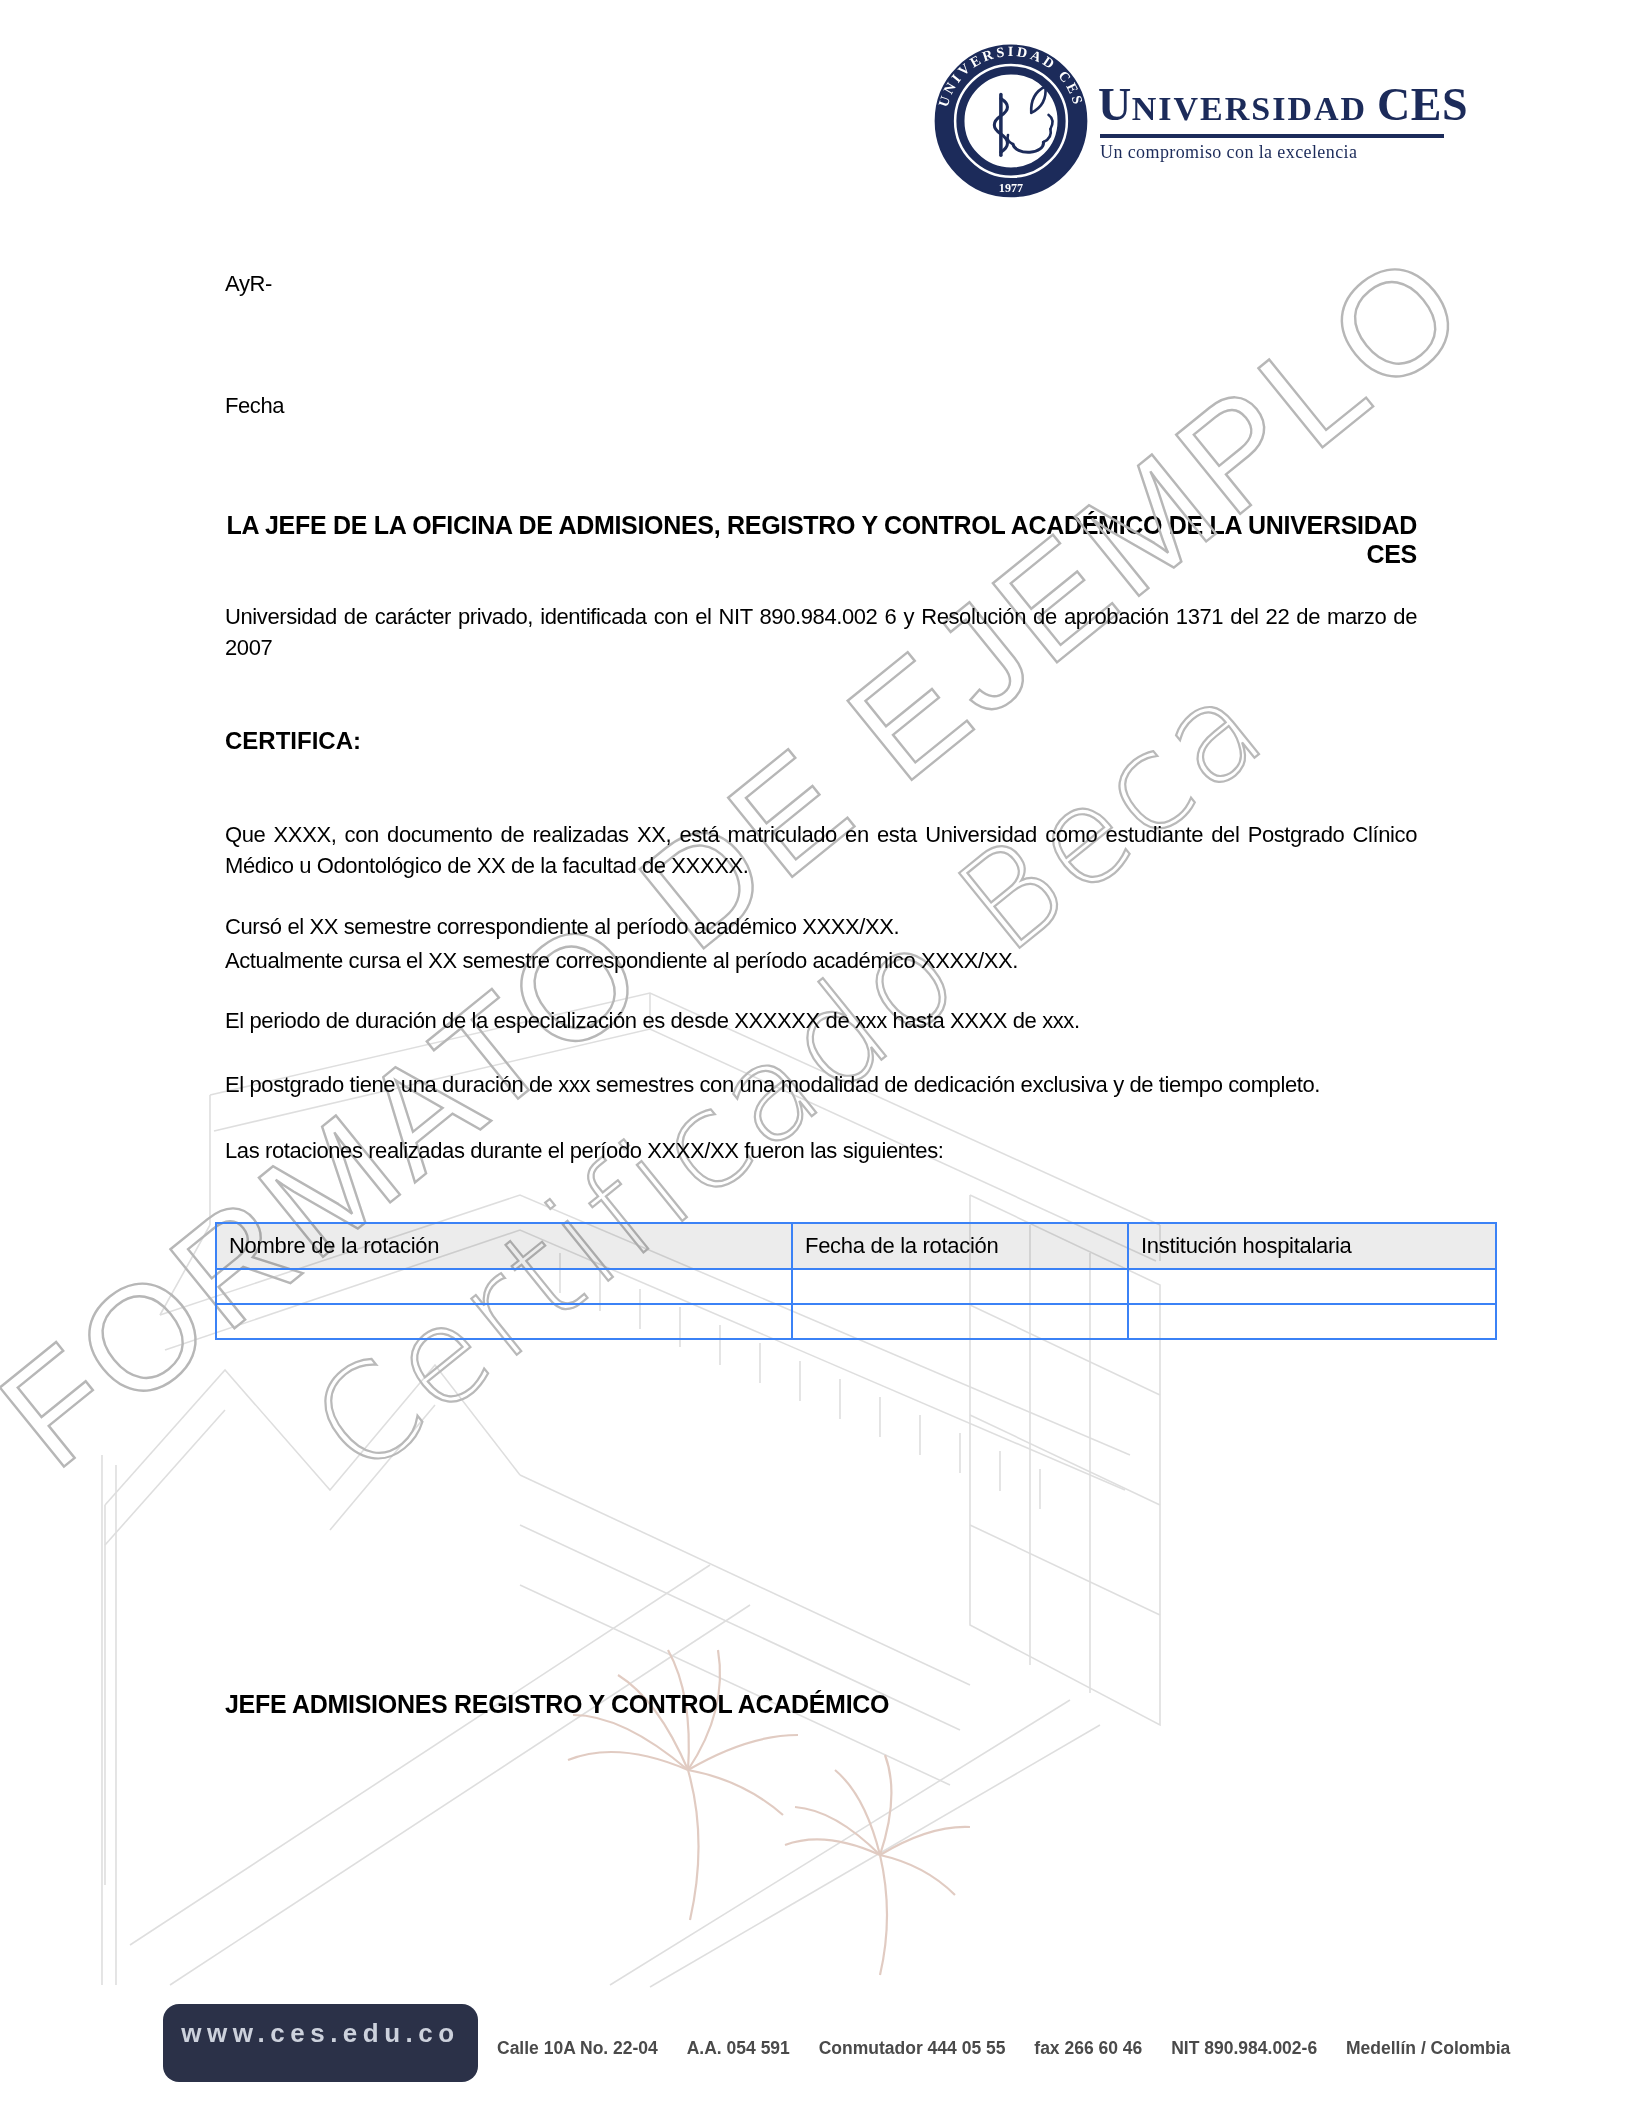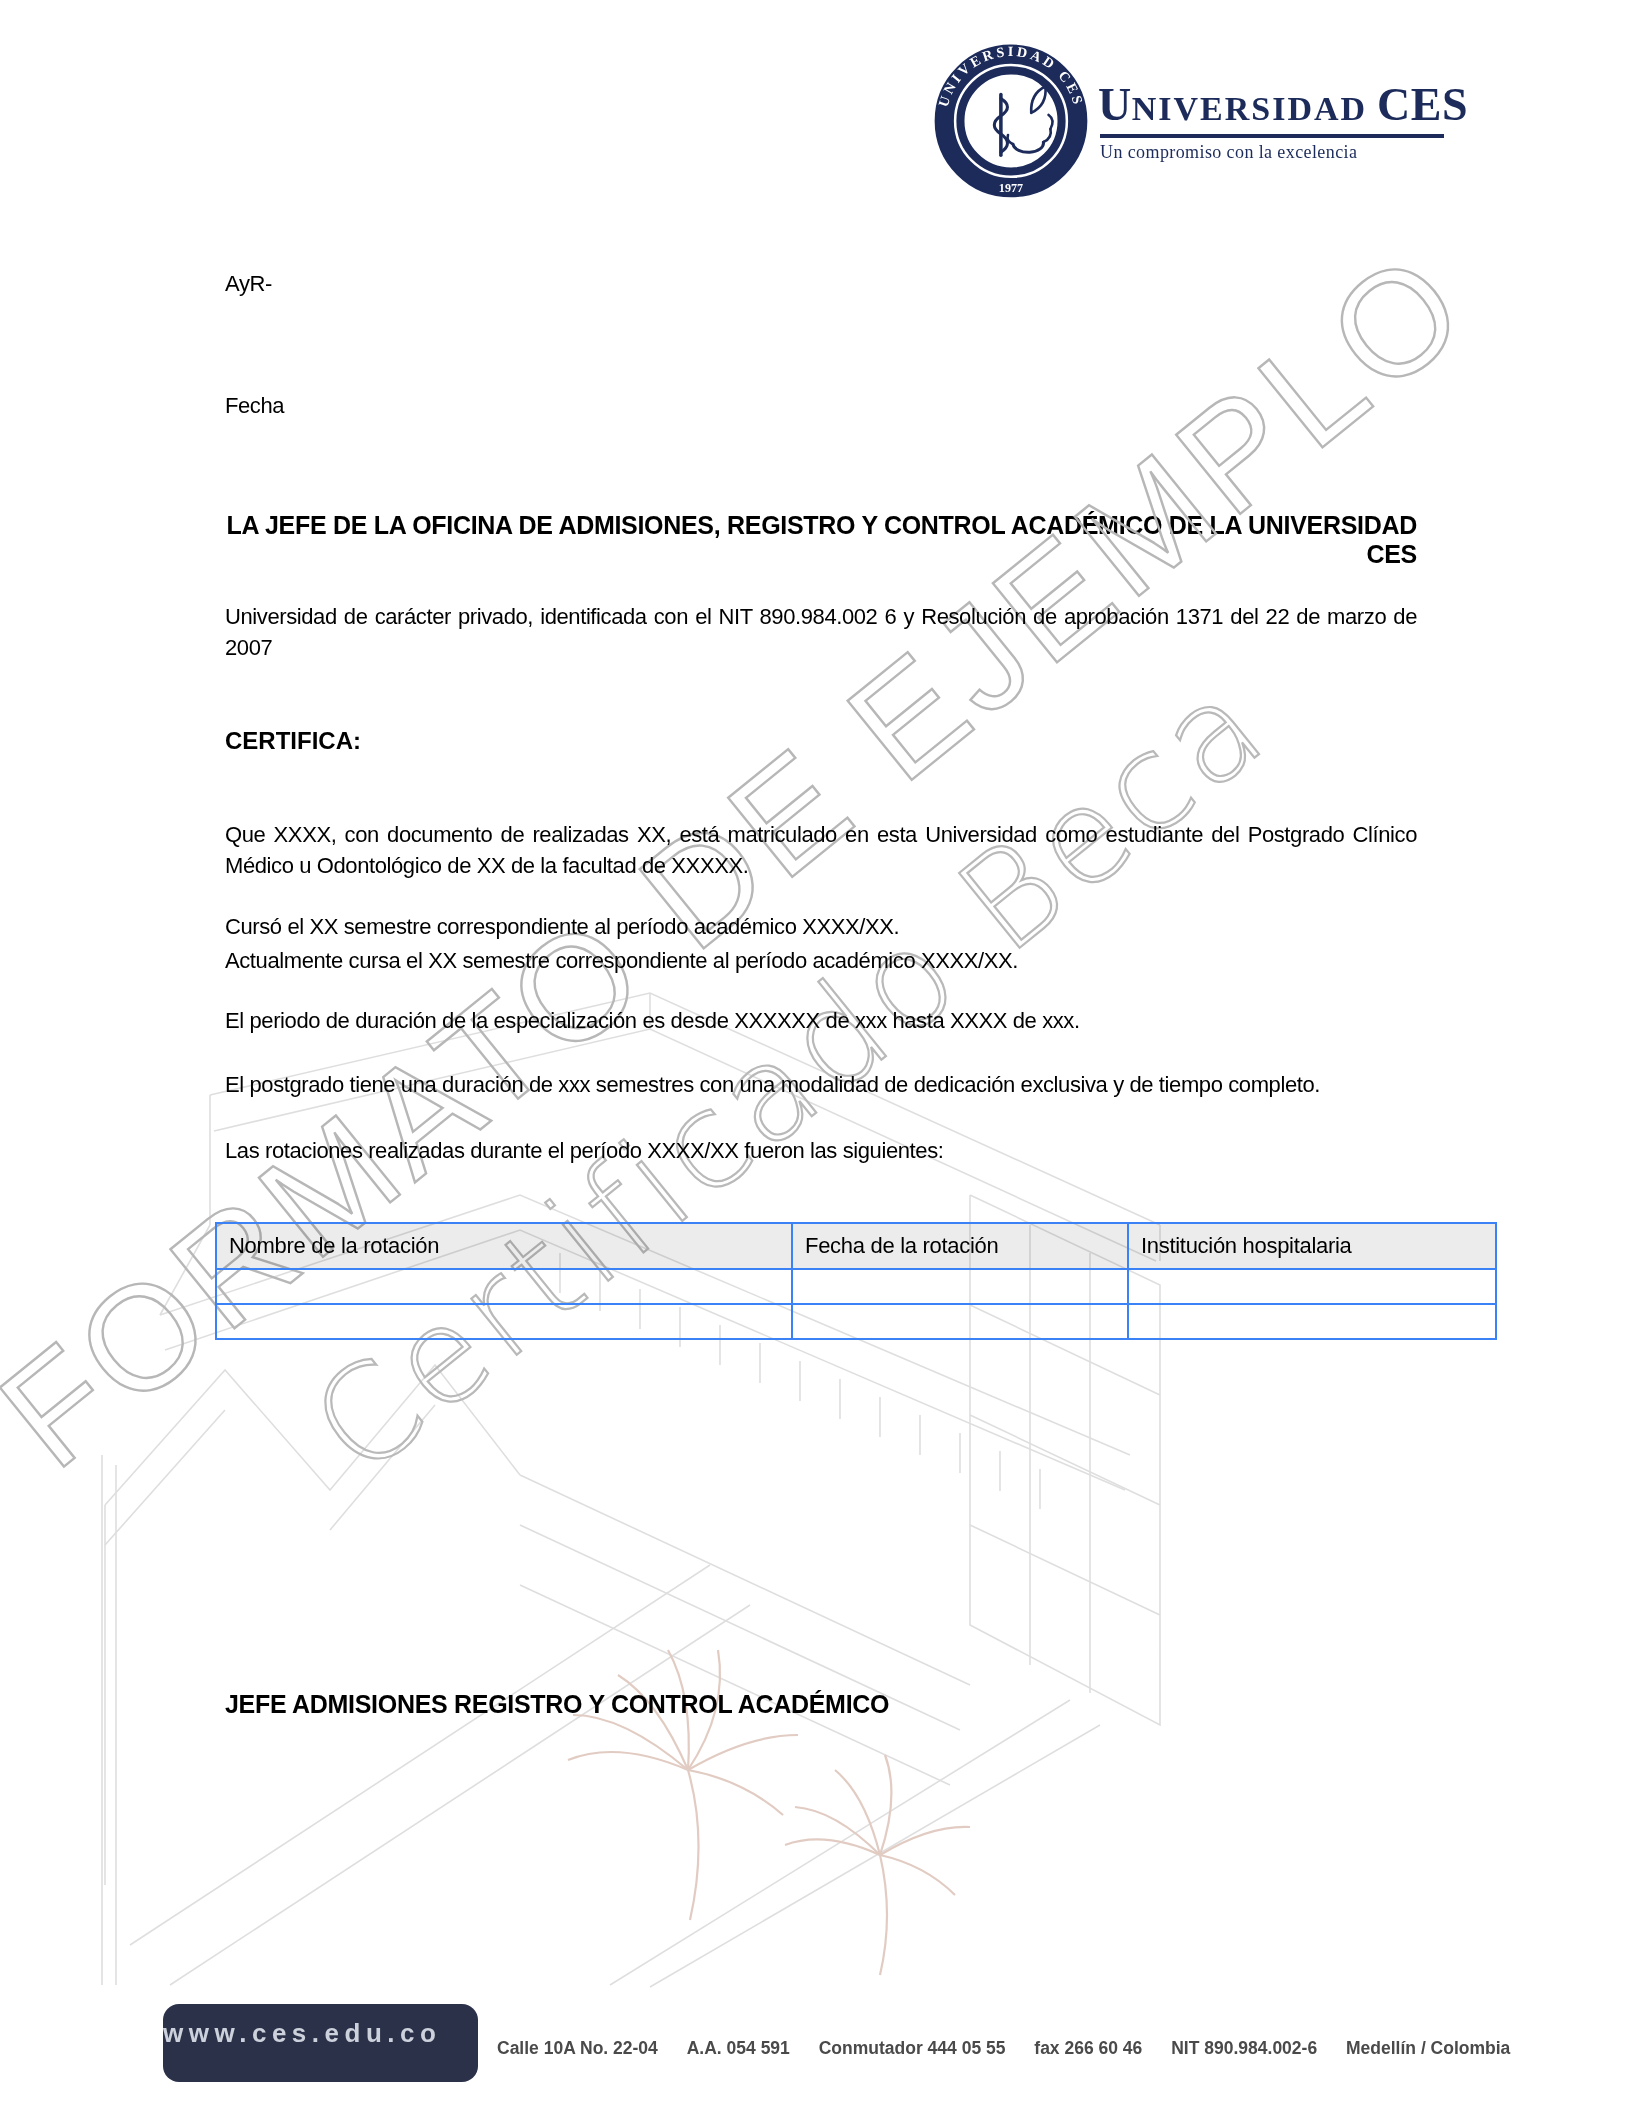--- a/index.html
+++ b/index.html
@@ -49,21 +49,21 @@
     left:378px;top:1356px;height:146px;line-height:146px;
     font-family:"DejaVu Sans",sans-serif;font-size:132px;font-weight:300;letter-spacing:6px;
     -webkit-text-stroke:2.2px #b9b9b9;
     transform:rotate(-39deg);transform-origin:0 100%;
   }
   
   .building{left:90px;top:985px;z-index:0;opacity:.85;}
   
   .footer-box{
     left:163px;top:2004px;width:315px;height:78px;background:#2b3148;border-radius:16px;z-index:4;
-    display:flex;justify-content:flex-start;align-items:flex-start;
+    display:flex;justify-content:center;align-items:flex-start;
   }
   .footer-box .site{margin-top:14px;color:#ccd1dc;font-weight:bold;font-size:26px;letter-spacing:5.5px;}
   .footer-info{left:497px;top:2038px;z-index:4;font-size:17.5px;font-weight:bold;color:#4a4a4a;white-space:nowrap;}
   .footer-info span{margin-right:24px;}
   .seg{display:inline-block;}
 </style>
 </head>
 <body>
 
 <div class="page">

